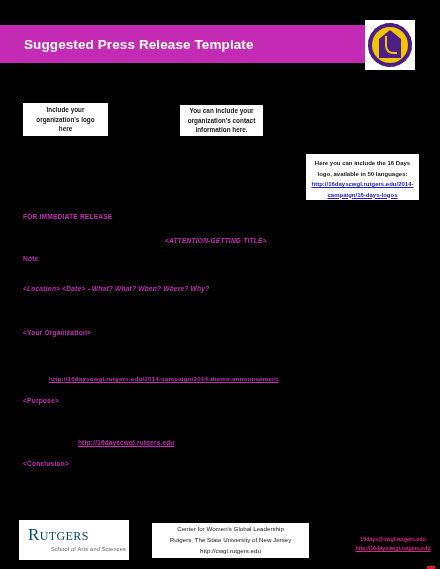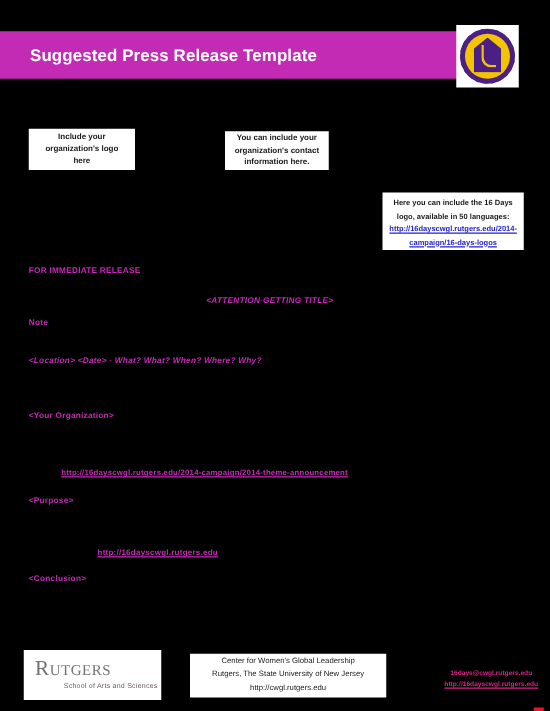--- a/index.html
+++ b/index.html
@@ -90,21 +90,21 @@
   #t-conclusion{left:23px;top:456px;}
 
   
   .rutgers-box{
     position:absolute;left:19px;top:516px;width:110px;height:40px;
     background:#ffffff;
   }
   .rutgers-word{
     position:absolute;left:9px;top:6px;
     font-family:"Liberation Serif", serif;
-    font-size:17px;color:#737373;letter-spacing:.4px;
+    font-size:17px;color:#0c4a6e;letter-spacing:.4px;
     font-variant:small-caps;line-height:1;
   }
   .rutgers-sub{
     position:absolute;left:32px;top:26px;
     font-size:5.6px;color:#6b5a62;letter-spacing:.2px;
   }
   .center-box{
     position:absolute;left:152px;top:519px;width:157px;height:35px;
     background:#ffffff;color:#1a1a1a;
     font-size:6.2px;line-height:1.75;text-align:center;

